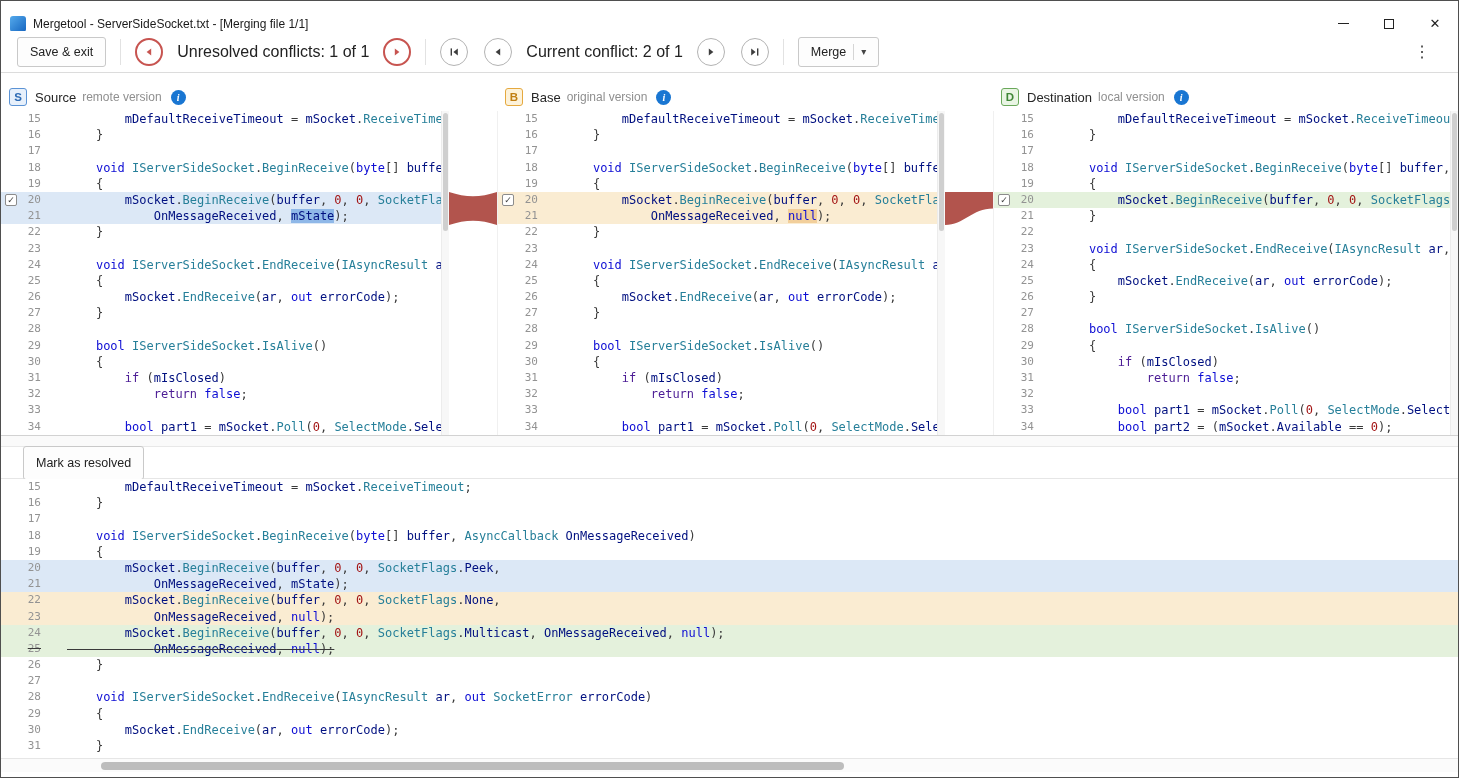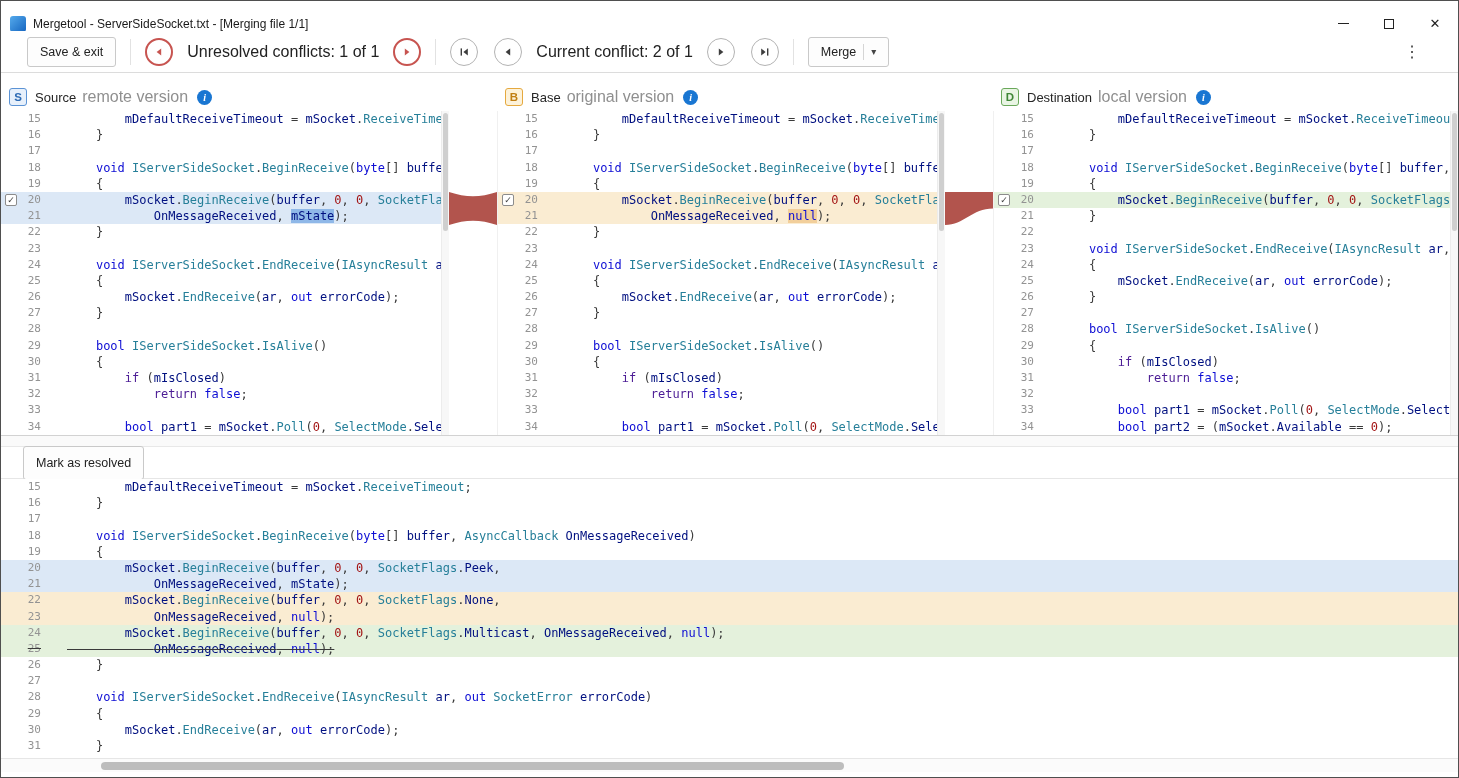--- a/index.html
+++ b/index.html
@@ -10,42 +10,42 @@
   .titlebar{position:absolute;top:0;left:0;right:0;height:46px;display:flex;align-items:center;padding-left:9px;background:#fff;border-bottom:1px solid #f1f1f1}
   .appicon{width:16px;height:16px;border-radius:3px;background:linear-gradient(135deg,#55aaec,#1565c0);flex:none}
   .wtitle{margin-left:7px;font-size:12px;color:#1a1a1a}
   .wcontrols{margin-left:auto;display:flex;height:100%}
   .wbtn{width:46px;height:100%;display:flex;align-items:center;justify-content:center;cursor:default}
   .ic-min{width:11px;height:1px;background:#222;display:block}
   .ic-max{width:10px;height:10px;border:1px solid #222;display:block}
   .ic-close{font-size:13px;color:#222;line-height:1}
 
   
-  .toolbar{position:absolute;top:30px;left:0;right:0;height:42px;display:flex;align-items:center;padding:0 26px;border-bottom:1px solid #dcdcdc;background:#fff}
+  .toolbar{position:absolute;top:30px;left:0;right:0;height:42px;display:flex;align-items:center;padding:0 16px;border-bottom:1px solid #dcdcdc;background:#fff}
   .tbtn{height:30px;padding:0 12px;border:1px solid #c9c9c9;border-radius:3px;background:#fdfdfd;font-family:inherit;font-size:12.5px;color:#222;display:inline-flex;align-items:center;gap:7px;white-space:nowrap}
   .tdiv{width:1px;height:26px;background:#e2e2e2;margin:0 14px;flex:none}
   .circ{width:28px;height:28px;border-radius:50%;border:1px solid #b3b3b3;background:#fff;display:flex;align-items:center;justify-content:center;color:#3d3d3d;flex:none}
   .circ+.circ{margin-left:16px}
   .circ.red{border:2px solid var(--unresolved-button-red);color:var(--unresolved-button-red)}
   .circ svg{display:block}
   .tlabel{font-size:16px;color:#222;margin:0 14px;white-space:nowrap}
   .mdiv{width:1px;height:16px;background:#d5d5d5}
   .chev{font-size:10px;color:#444}
   .spacer{flex:1}
   .kebab{font-size:16px;color:#3c3c3c;padding:2px 10px;margin-right:2px;line-height:1}
 
   
   .headers{position:absolute;top:72px;left:0;right:0;height:38px;background:#fff}
   .phead{position:absolute;bottom:5px;display:flex;align-items:center}
   .badge{width:18px;height:18px;border-radius:3px;font-size:11.5px;font-weight:bold;display:flex;align-items:center;justify-content:center;flex:none}
   .badge-s{border:1px solid #5b93d5;background:#e7f0fb;color:#2e6bb4}
   .badge-b{border:1px solid #e5a93f;background:#fdf2da;color:#c07f14}
   .badge-d{border:1px solid #6aa85b;background:#e9f5e4;color:#3f8636}
   .ph-title{font-size:13px;font-weight:normal;color:#262626;margin-left:8px}
-  .ph-sub{font-size:16px;color:#8f8f8f;margin-left:6px}
+  .ph-sub{font-size:12px;color:#8f8f8f;margin-left:6px}
   .info{width:15px;height:15px;border-radius:50%;background:var(--info-icon-blue);color:#fff;font-size:10px;font-weight:bold;font-style:italic;display:flex;align-items:center;justify-content:center;margin-left:9px;font-family:"Liberation Serif",serif;flex:none}
 
   
   .codetop{position:absolute;top:110px;left:0;width:100%;height:324px;background:#fff}
   .pane{position:absolute;top:0;bottom:0;overflow:hidden;background:#fff}
   .pane-source{left:0;width:448px}
   .pane-base{left:496px;width:448px;border-left:1px solid #f0f0f0}
   .pane-dest{left:992px;right:0;border-left:1px solid #f0f0f0}
   .gap{position:absolute;top:0;bottom:0;background:#fff}
   .g1{left:448px;width:48px}

